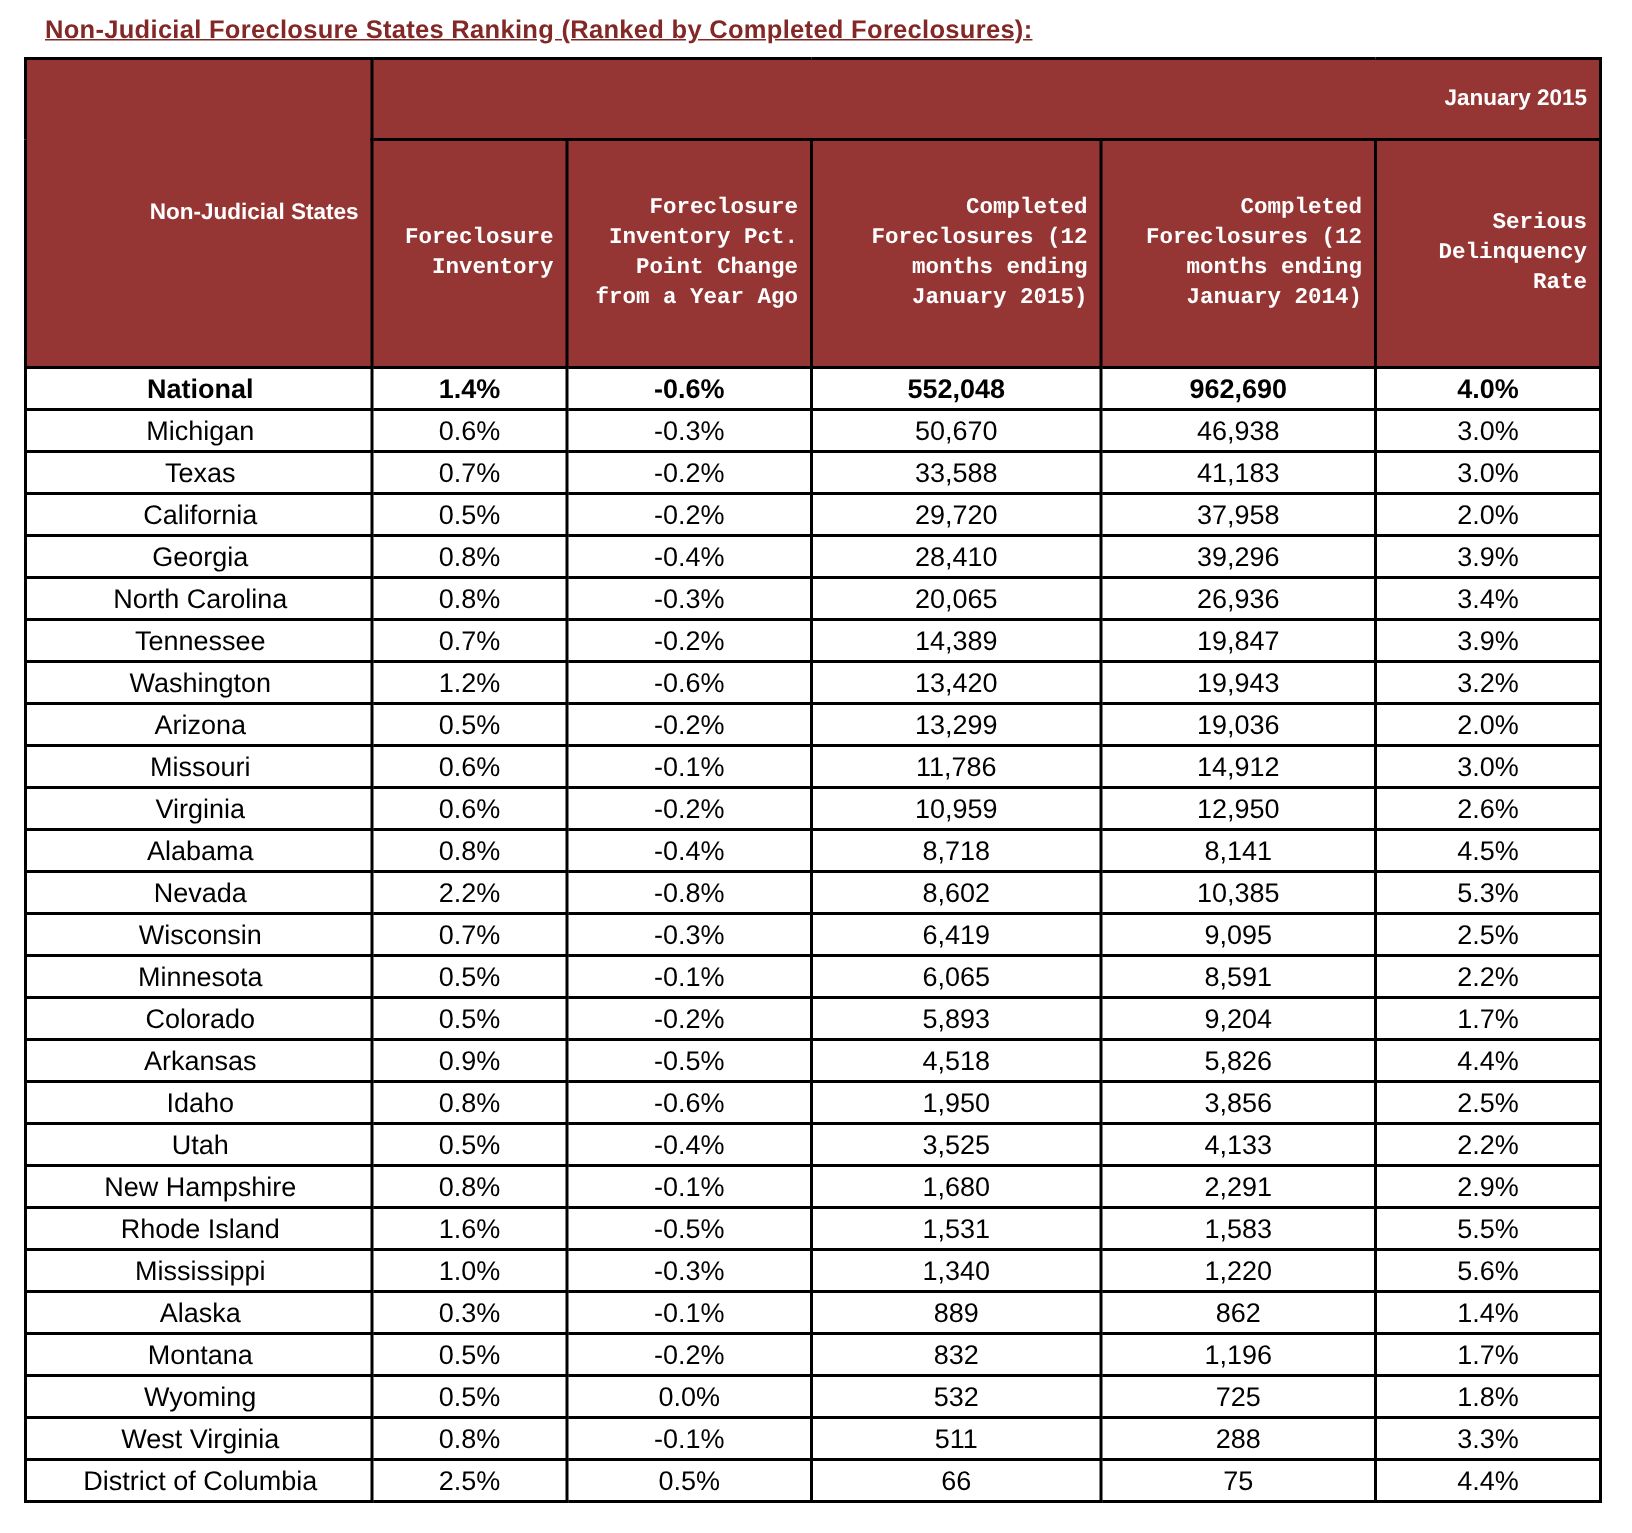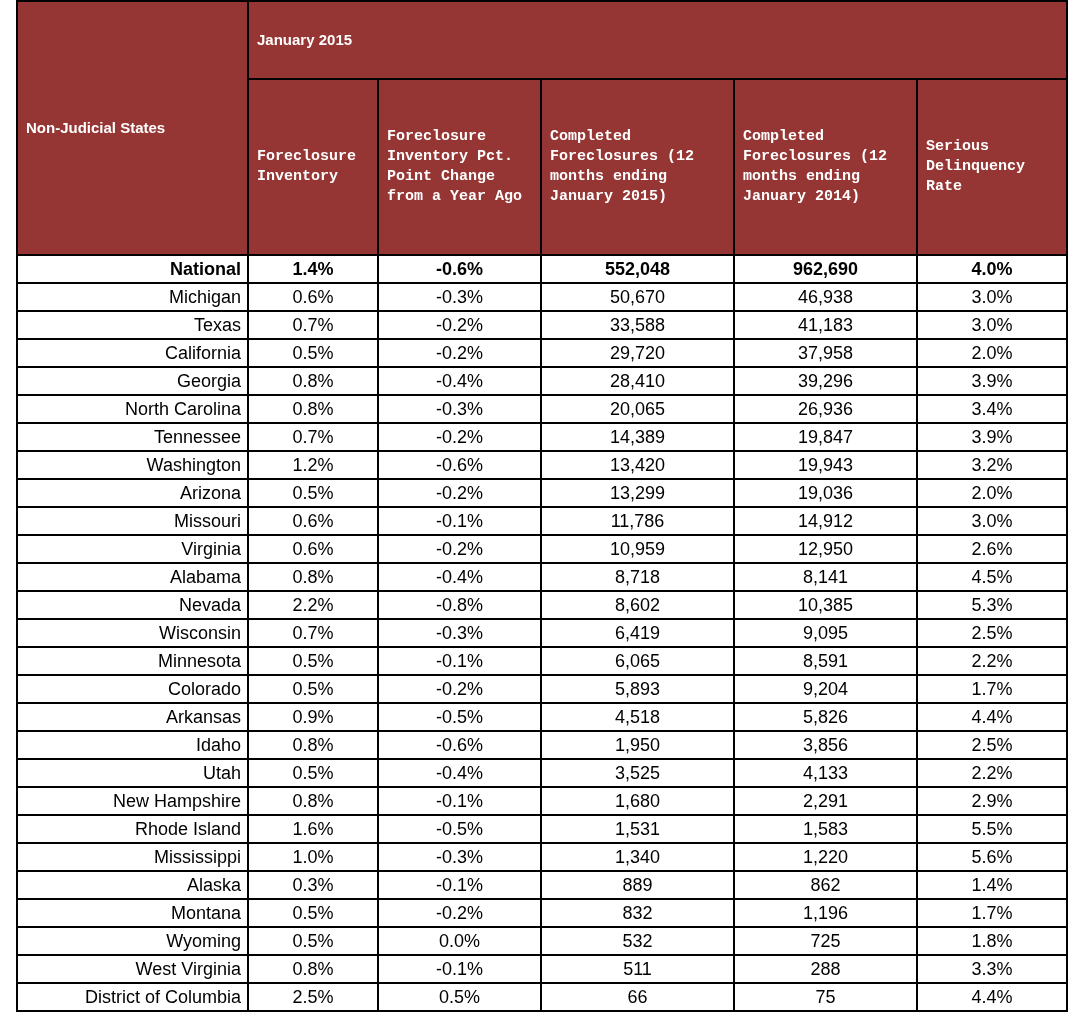--- a/index.html
+++ b/index.html
@@ -32,52 +32,53 @@
   table.fc-table th,
   table.fc-table td {
     border: 2px solid #000000;
   }
   table.fc-table thead th {
     background: #963634;
     color: #ffffff;
     font-weight: bold;
     font-size: 15px;
     line-height: 1.35;
-    text-align: left;
+    text-align: right;
     vertical-align: middle;
-    padding: 14px 8px;
+    padding: 2px 8px;
   }
   th.period-h { height: 48px; }
   th.sub-h   { height: 146px; font-family: Liberation Mono, monospace; }
   table.fc-table tbody td {
     font-size: 18px;
     height: 26px;
     padding: 0 6px;
     text-align: center;
     vertical-align: middle;
     background: #ffffff;
     white-space: nowrap;
   }
   table.fc-table tbody td:first-child {
-    text-align: right;
+    text-align: center;
     padding-left: 8px;
   }
   tr.national td { font-weight: bold; }
   .source {
     font-size: 13px;
     font-weight: bold;
     color: #1a1a1a;
     margin: 5px 0 0 50px;
   }
 </style>
 </head>
 <body>
 
 <div class="page">
 
+  <div class="title">Non-Judicial Foreclosure States Ranking (Ranked by Completed Foreclosures):</div>
 
   <table class="fc-table">
     <colgroup>
       <col style="width:231px">
       <col style="width:130px">
       <col style="width:163px">
       <col style="width:193px">
       <col style="width:183px">
       <col style="width:150px">
     </colgroup>

